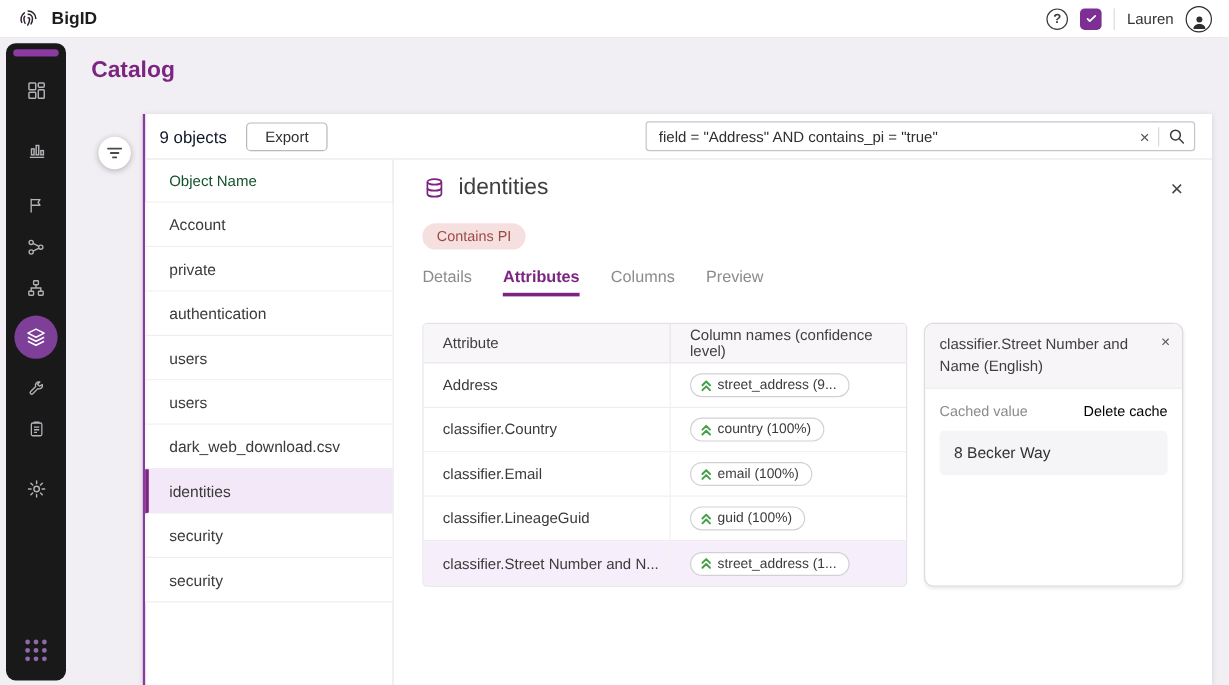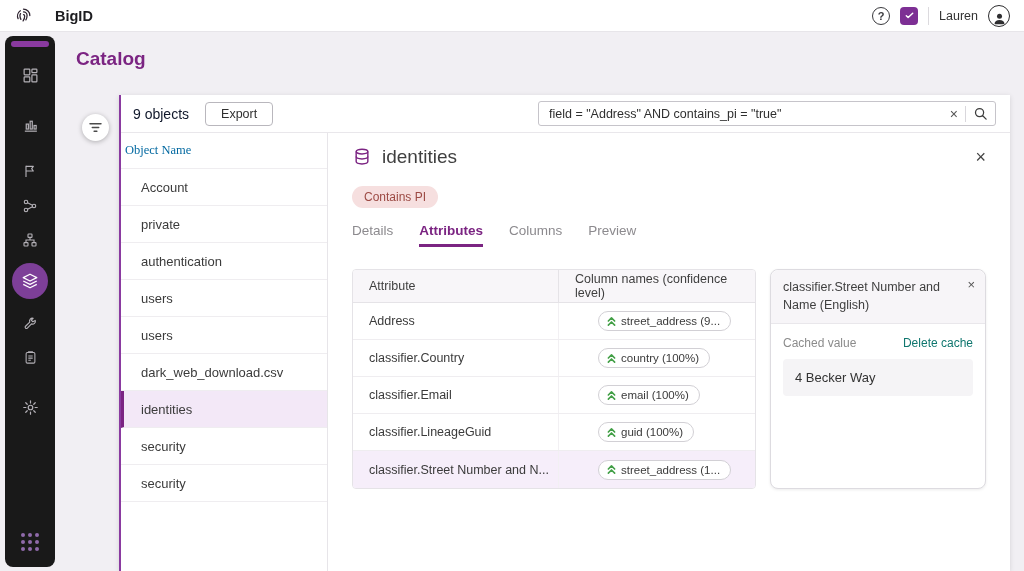--- a/index.html
+++ b/index.html
@@ -11,21 +11,21 @@
     color:#333;
   }
 
   
   .topbar {
     position:absolute; top:0; left:0; right:0; height:32px;
     background:#fff; border-bottom:1px solid #e7e5e9;
     display:flex; align-items:center; justify-content:space-between;
     padding:0 14px; z-index:10;
   }
-  .brand { display:flex; align-items:center; gap:22px; font-weight:bold; font-size:14.5px; color:#1d1d20; }
+  .brand { display:flex; align-items:center; gap:10px; font-weight:bold; font-size:14.5px; color:#1d1d20; }
   .tb-right { display:flex; align-items:center; gap:10px; }
   .help {
     width:18px; height:18px; border:1.6px solid #3a3a3e; border-radius:50%;
     font-size:11px; font-weight:bold; color:#3a3a3e;
     display:flex; align-items:center; justify-content:center; cursor:pointer;
   }
   .tasks {
     width:18px; height:18px; background:#7d2f94; border-radius:4px;
     display:flex; align-items:center; justify-content:center; cursor:pointer;
   }
@@ -87,22 +87,22 @@
   }
   .clear-x { font-size:14px; color:#555; cursor:pointer; line-height:1; }
   .search-div { width:1px; height:16px; background:#d9d7dc; }
   .search-btn { background:none; border:none; display:flex; cursor:pointer; padding:0; }
 
   .content { flex:1; display:flex; min-height:0; }
 
   
   .objlist { width:207px; flex:0 0 207px; border-right:1px solid #e7e5e9; }
   .objheader {
-    height:36px; display:flex; align-items:center; padding-left:4px;
-    font-size:12.5px; color:#0369a1; border-bottom:1px solid #efedf0;font-family:Liberation Serif, serif;
+    height:36px; display:flex; align-items:center; padding-left:20px;
+    font-size:12.5px; color:#14532d; border-bottom:1px solid #efedf0;
   }
   .objrow {
     height:37px; display:flex; align-items:center; padding-left:20px;
     font-size:13px; color:#3b3b3b; border-bottom:1px solid #efedf0; cursor:pointer; background:#fff;
   }
   .objrow.selected { background:#f3e8f7; border-left:3px solid #7b2482; padding-left:17px; }
 
   
   .detail { flex:1; padding:0 24px; position:relative; min-width:0; }
   .dtitle { margin-top:13px; display:flex; align-items:center; gap:10px; }
@@ -118,21 +118,21 @@
 
   .dbody { display:flex; gap:14px; margin-top:22px; align-items:stretch; }
 
   .attrtable { width:404px; flex:0 0 404px; border:1px solid #e5e3e7; border-radius:4px; overflow:hidden; }
   .thead {
     display:flex; background:#f8f6f9; height:33px; align-items:stretch;
     border-bottom:1px solid #e5e3e7; font-size:12.5px; color:#3f3f3f;
   }
   .th1 { width:206px; flex:0 0 206px; display:flex; align-items:center; padding-left:16px; border-right:1px solid #e5e3e7; }
   .th2 { flex:1; display:flex; align-items:center; padding-left:16px; }
-  .trow { display:flex; height:37px; align-items:stretch; border-bottom:1px solid #efedf0; background:#fff; cursor:pointer;gap:23px; }
+  .trow { display:flex; height:37px; align-items:stretch; border-bottom:1px solid #efedf0; background:#fff; cursor:pointer; }
   .trow:last-child { border-bottom:none; }
   .trow.selected { background:#f6eefa; }
   .c1 { width:206px; flex:0 0 206px; display:flex; align-items:center; padding-left:16px;
         font-size:12.5px; color:#3b3b3b; border-right:1px solid #f2f0f3; white-space:nowrap; overflow:hidden; }
   .c2 { flex:1; display:flex; align-items:center; padding-left:16px; }
   .chip {
     display:inline-flex; align-items:center; gap:5px; border:1px solid #d2d0d5; border-radius:12px;
     padding:3px 10px 3px 8px; font-size:11.5px; color:#3b3b3b; background:#fff; cursor:pointer; white-space:nowrap;
   }
 
@@ -142,21 +142,21 @@
   }
   .card-h {
     position:relative; padding:9px 28px 9px 12px; background:#f7f5f8;
     border-bottom:1px solid #e9e7eb; border-radius:8px 8px 0 0;
     font-size:12.5px; color:#3f3f3f; line-height:1.4;
   }
   .card-x { position:absolute; right:10px; top:8px; font-size:13px; color:#555; cursor:pointer; line-height:1; }
   .card-b { padding:12px; }
   .meta { display:flex; justify-content:space-between; align-items:center; }
   .meta-label { font-size:12px; color:#8b8b8b; }
-  .meta-delete { font-size:12px; color:#0f766e; cursor:pointer;margin-left:36px; }
+  .meta-delete { font-size:12px; color:#000000; cursor:pointer;margin-left:36px; }
   .valuebox { margin-top:9px; background:#f5f4f6; border-radius:4px; padding:11px 12px; font-size:13px; color:#333; }
 </style>
 </head>
 <body>
 
 <header class="topbar">
   <div class="brand">
     <span style="display:flex;">
       <svg width="19" height="19" viewBox="0 0 24 24" fill="none" stroke="#2e2330" stroke-width="1.6" stroke-linecap="round">
         <path d="M12 4a8 8 0 0 1 8 8"></path>
@@ -448,20 +448,20 @@
         <div class="card">
           <div class="card-h">
             <span>classifier.Street Number and Name (English)</span>
             <span class="card-x">×</span>
           </div>
           <div class="card-b">
             <div class="meta">
               <span class="meta-label">Cached value</span>
               <span class="meta-delete">Delete cache</span>
             </div>
-            <div class="valuebox">4 Becker Way</div>
+            <div class="valuebox">8 Becker Way</div>
           </div>
         </div>
 
       </div>
     </div>
   </div>
 </section>
 
 </body></html>

